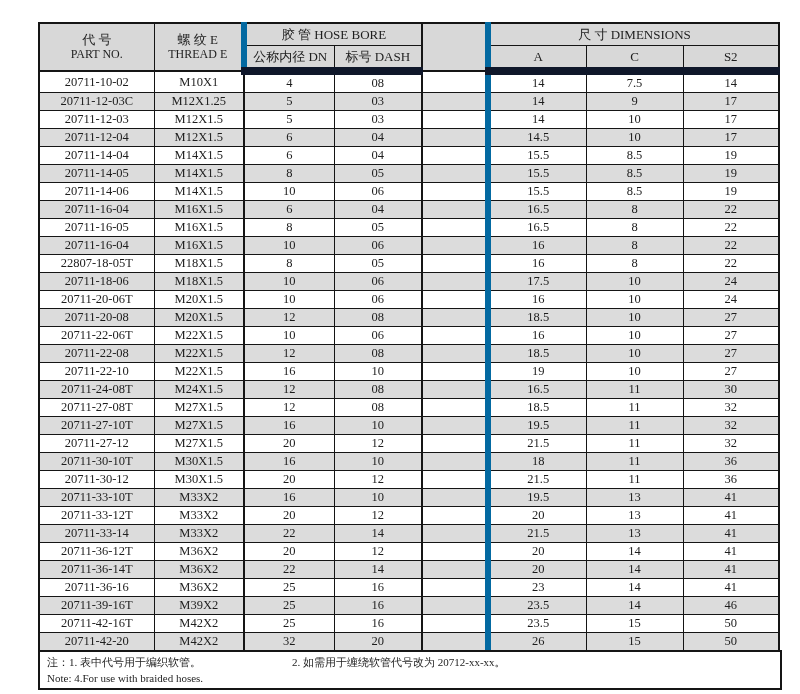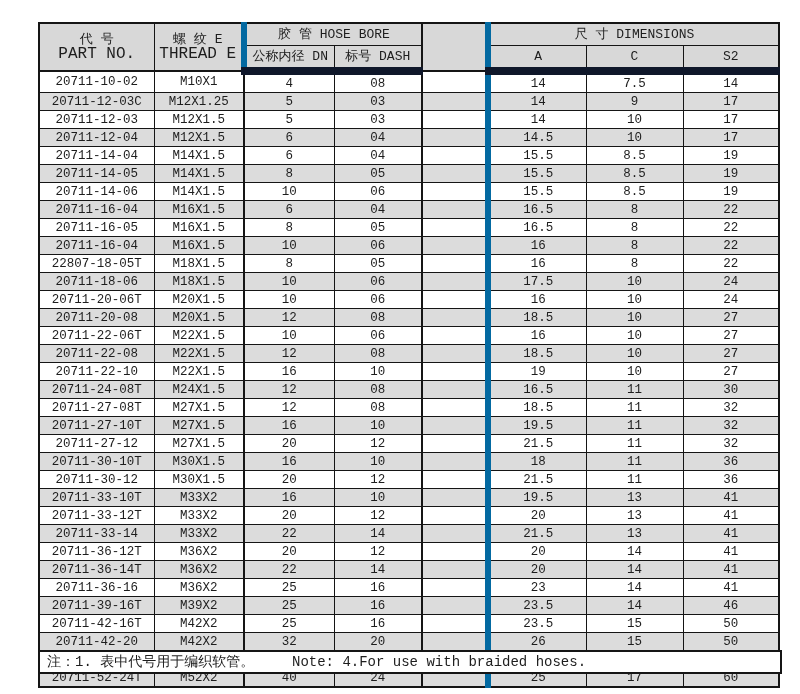--- a/index.html
+++ b/index.html
@@ -1,45 +1,45 @@
 <!DOCTYPE html>
 <html style="--header-bg: #d8d8d8; --row-alt: #dcdcdc;"><head>
 <meta charset="utf-8">
 <style>
   html,body { margin:0; padding:0; background:#ffffff; }
   .page {
     position:relative; width:644px; height:694px; background:#ffffff;
-    font-family:Liberation Mono, monospace; color:#1d1d1d;
+    font-family:Liberation Serif, serif; color:#1d1d1d;
   }
   table.fittings {
     position:absolute; left:38px; top:22px; width:740px;
     border-collapse:collapse; table-layout:fixed;
     border:2px solid #151515;
   }
   th, td {
     border:1px solid #151515; text-align:center; vertical-align:middle;
     padding:0; overflow:hidden; white-space:nowrap;
   }
   thead th {
     background:var(--header-bg,#d8d8d8); font-weight:normal;
     font-size:13px; line-height:15px;
   }
   thead tr.h1 th { height:21px; }
   thead tr.h2 th { height:21px; border-bottom:8px solid #0f172a;margin-top:29px; }
   thead th[rowspan] { border-bottom:2px solid #151515; }
-  thead th .l2 { font-size:16px; }
+  thead th .l2 { font-size:12px; }
   tbody td { height:17px; font-size:12.5px; background:#ffffff; }
   tbody tr:nth-child(even) td { background:var(--row-alt,#dcdcdc); }
   .gb-l { border-left:2px solid #151515; }
   .gb-r { border-right:6px solid #0369a1; }
   .note-box {
     position:absolute; left:38px; top:650px; width:733px;
     border:2px solid #151515; background:#ffffff;
     display:grid; grid-template-columns:245px 1fr;
-    font-size:14px; line-height:16px; padding:2px 0 2px 7px;
+    font-size:11px; line-height:16px; padding:2px 0 2px 7px;
   }
   .note-box span { white-space:nowrap; }
 </style>
 </head>
 <body>
 
 <div class="page">
 
   <table class="fittings">
     <colgroup>
@@ -413,16 +413,17 @@
           <td class="gb-l gb-r"></td>
           <td>25</td>
           <td>17</td>
           <td>60</td>
         </tr>
       </tbody>
   </table>
 
   <div class="note-box">
     <span>注：1. 表中代号用于编织软管。</span>
+    <span>2. 如需用于缠绕软管代号改为 20712-xx-xx。</span>
     <span>Note: 4.For use with braided hoses.</span>
   </div>
 
 </div>
 
 </body></html>

